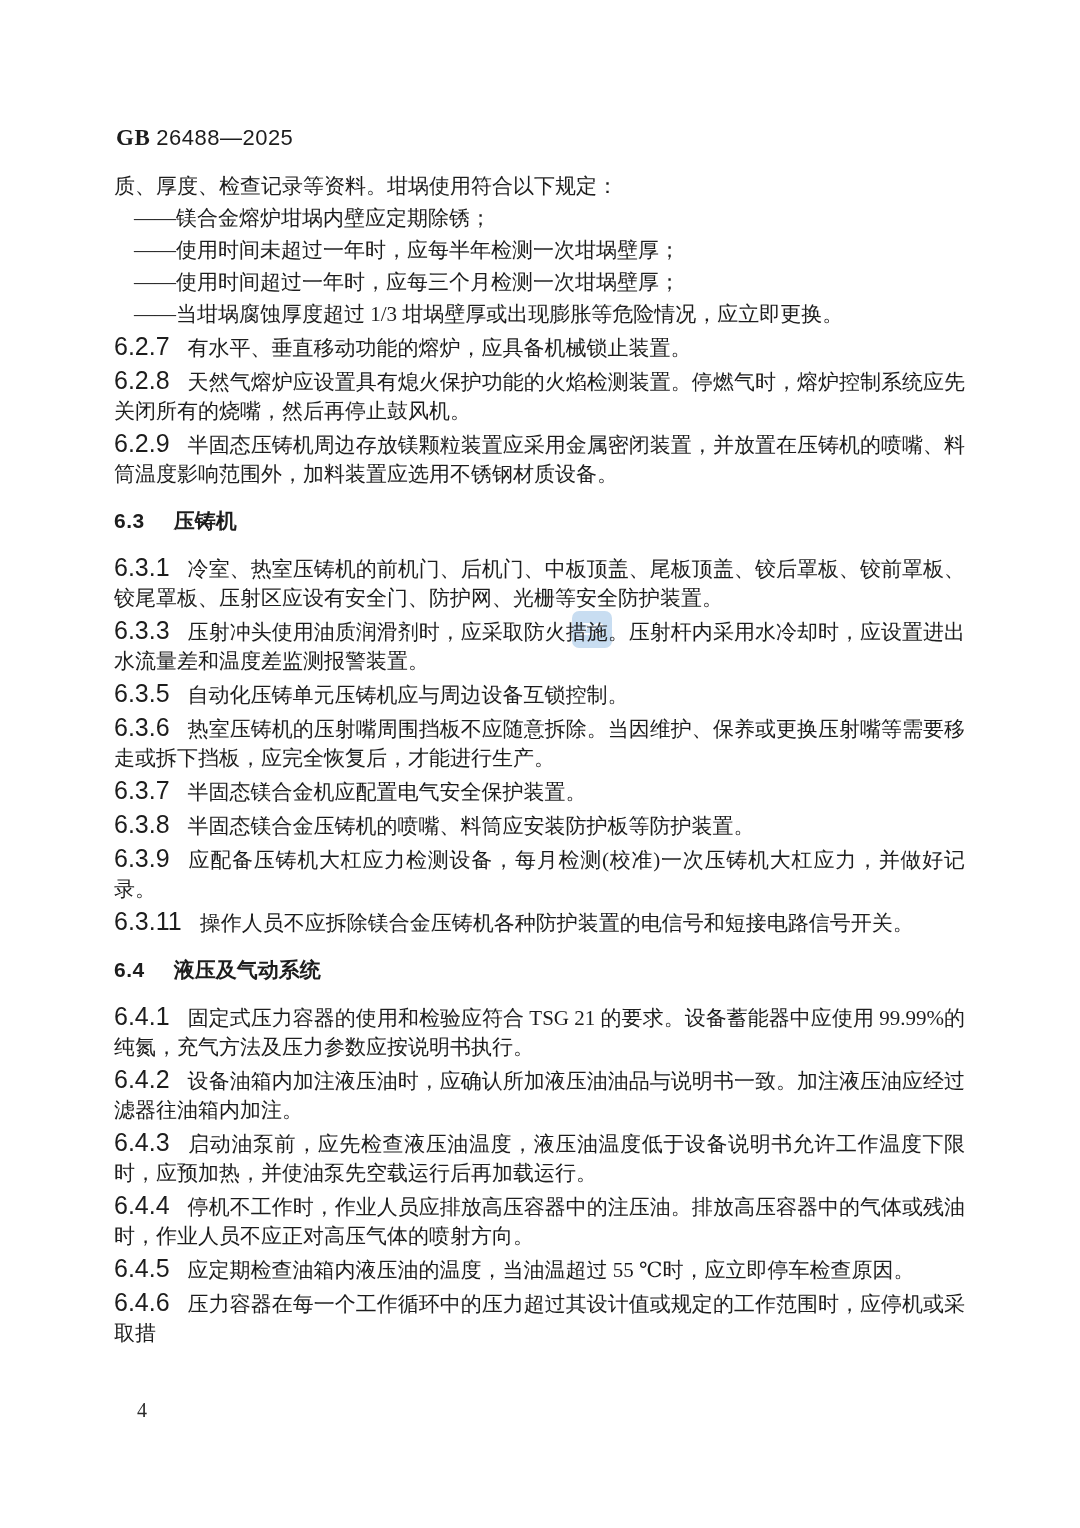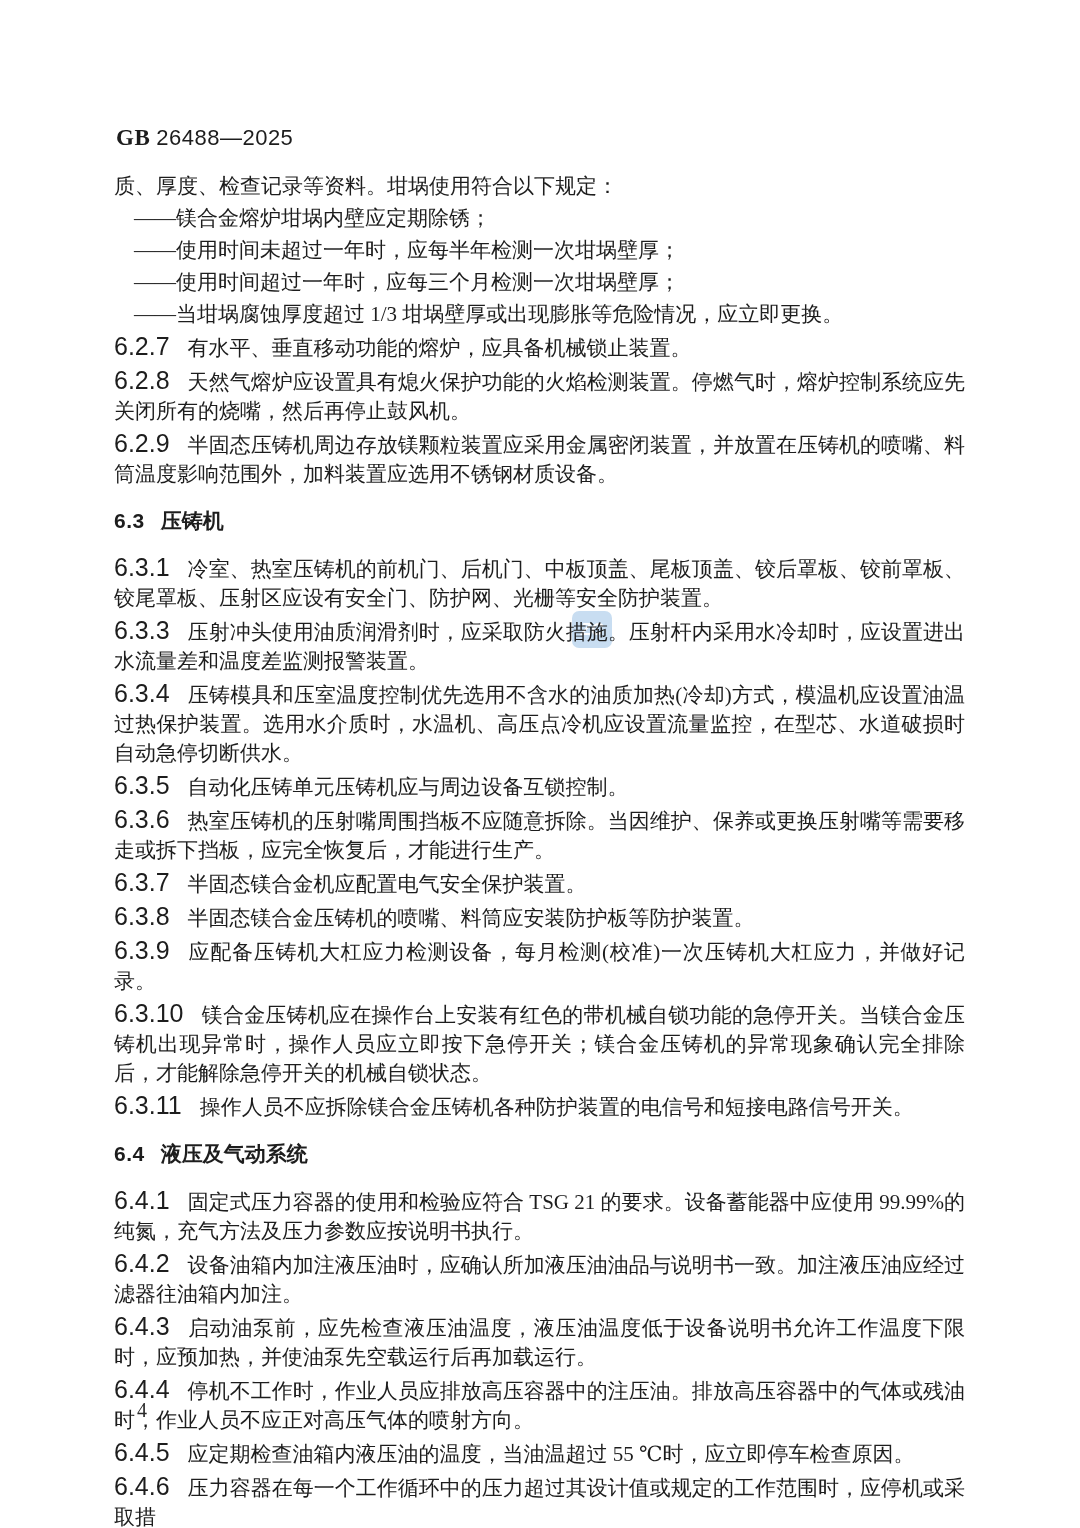--- a/index.html
+++ b/index.html
@@ -72,21 +72,21 @@
     white-space: nowrap;
   }
   h2.heading {
     font-family: "Liberation Sans", "DejaVu Sans", sans-serif;
     font-size: 21px;
     font-weight: bold;
     margin: 17px 0 18px 0;
     line-height: 29px;
   }
   h2.heading .num {
-    margin-right: 16px;
+    margin-right: 29px;
     letter-spacing: 0.5px;
   }
 
   .page-number {
     position: absolute;
     left: 137px;
     top: 1399px;
     font-size: 20px;
     font-family: "Liberation Serif", "DejaVu Serif", serif;
     color: #2a2a2a;
@@ -110,27 +110,25 @@
       <p class="dash">——镁合金熔炉坩埚内壁应定期除锈；</p>
       <p class="dash">——使用时间未超过一年时，应每半年检测一次坩埚壁厚；</p>
       <p class="dash">——使用时间超过一年时，应每三个月检测一次坩埚壁厚；</p>
       <p class="dash">——当坩埚腐蚀厚度超过 1/3 坩埚壁厚或出现膨胀等危险情况，应立即更换。</p>
       <p class="clause"><span class="num">6.2.7</span><span>有水平、垂直移动功能的熔炉，应具备机械锁止装置。</span></p>
       <p class="clause"><span class="num">6.2.8</span><span>天然气熔炉应设置具有熄火保护功能的火焰检测装置。停燃气时，熔炉控制系统应先关闭所有的烧嘴，然后再停止鼓风机。</span></p>
       <p class="clause"><span class="num">6.2.9</span><span>半固态压铸机周边存放镁颗粒装置应采用金属密闭装置，并放置在压铸机的喷嘴、料筒温度影响范围外，加料装置应选用不锈钢材质设备。</span></p>
       <h2 class="heading"><span class="num">6.3</span><span>压铸机</span></h2>
       <p class="clause"><span class="num">6.3.1</span><span>冷室、热室压铸机的前机门、后机门、中板顶盖、尾板顶盖、铰后罩板、铰前罩板、铰尾罩板、压射区应设有安全门、防护网、光栅等安全防护装置。</span></p>
       <p class="clause"><span class="num">6.3.3</span><span>压射冲头使用油质润滑剂时，应采取防火措施。压射杆内采用水冷却时，应设置进出水流量差和温度差监测报警装置。</span></p>
-      <p class="clause"><span class="num">6.3.4</span><span>压铸模具和压室温度控制优先选用不含水的油质加热(冷却)方式，模温机应设置油温过热保护装置。选用水介质时，水温机、高压点冷机应设置流量监控，在型芯、水道破损时自动急停切断供水。</span></p>
       <p class="clause"><span class="num">6.3.5</span><span>自动化压铸单元压铸机应与周边设备互锁控制。</span></p>
       <p class="clause"><span class="num">6.3.6</span><span>热室压铸机的压射嘴周围挡板不应随意拆除。当因维护、保养或更换压射嘴等需要移走或拆下挡板，应完全恢复后，才能进行生产。</span></p>
       <p class="clause"><span class="num">6.3.7</span><span>半固态镁合金机应配置电气安全保护装置。</span></p>
       <p class="clause"><span class="num">6.3.8</span><span>半固态镁合金压铸机的喷嘴、料筒应安装防护板等防护装置。</span></p>
       <p class="clause"><span class="num">6.3.9</span><span>应配备压铸机大杠应力检测设备，每月检测(校准)一次压铸机大杠应力，并做好记录。</span></p>
-      <p class="clause"><span class="num">6.3.10</span><span>镁合金压铸机应在操作台上安装有红色的带机械自锁功能的急停开关。当镁合金压铸机出现异常时，操作人员应立即按下急停开关；镁合金压铸机的异常现象确认完全排除后，才能解除急停开关的机械自锁状态。</span></p>
       <p class="clause"><span class="num">6.3.11</span><span>操作人员不应拆除镁合金压铸机各种防护装置的电信号和短接电路信号开关。</span></p>
       <h2 class="heading"><span class="num">6.4</span><span>液压及气动系统</span></h2>
       <p class="clause"><span class="num">6.4.1</span><span>固定式压力容器的使用和检验应符合 TSG 21 的要求。设备蓄能器中应使用 99.99%的纯氮，充气方法及压力参数应按说明书执行。</span></p>
       <p class="clause"><span class="num">6.4.2</span><span>设备油箱内加注液压油时，应确认所加液压油油品与说明书一致。加注液压油应经过滤器往油箱内加注。</span></p>
       <p class="clause"><span class="num">6.4.3</span><span>启动油泵前，应先检查液压油温度，液压油温度低于设备说明书允许工作温度下限时，应预加热，并使油泵先空载运行后再加载运行。</span></p>
       <p class="clause"><span class="num">6.4.4</span><span>停机不工作时，作业人员应排放高压容器中的注压油。排放高压容器中的气体或残油时，作业人员不应正对高压气体的喷射方向。</span></p>
       <p class="clause"><span class="num">6.4.5</span><span>应定期检查油箱内液压油的温度，当油温超过 55 ℃时，应立即停车检查原因。</span></p>
       <p class="clause"><span class="num">6.4.6</span><span>压力容器在每一个工作循环中的压力超过其设计值或规定的工作范围时，应停机或采取措</span></p>
     </main>
 

